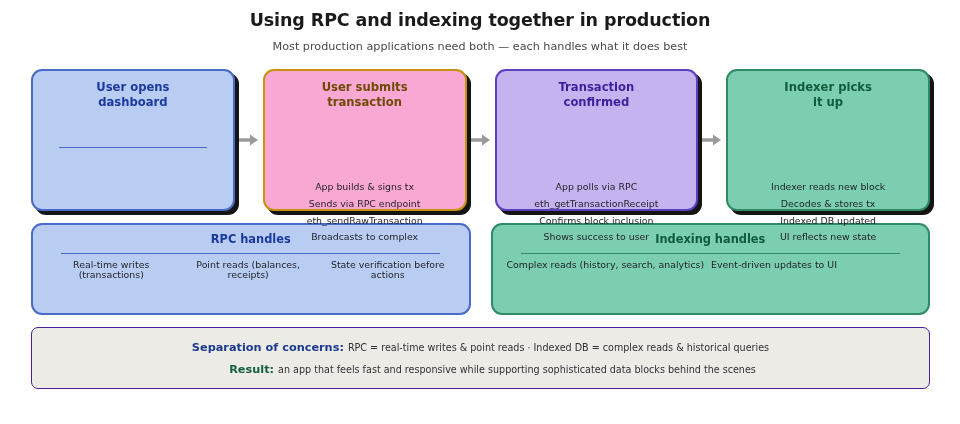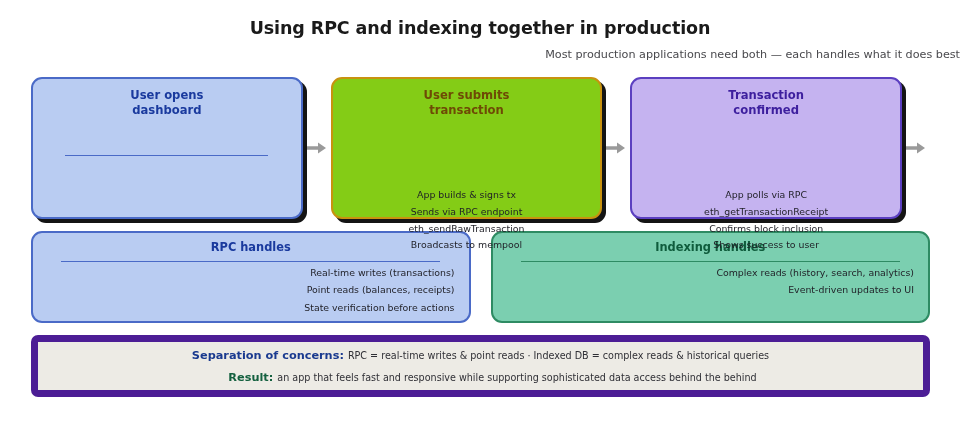--- a/index.html
+++ b/index.html
@@ -15,34 +15,33 @@
   }
   .page {
     position: relative;
     width: 960px;
     height: 424px;
     box-sizing: border-box;
   }
 
   
   .header {
-    padding-top: 18px;
+    padding-top: 10px;
     text-align: center;
   }
   .title {
     font-size: 17.5px;
     font-weight: bold;
     color: #1a1a1a;
     letter-spacing: -0.1px;
   }
   .subtitle {
     margin-top: 10px;
     font-size: 11.2px;
     color: #49494d;
-    text-align: right;
   }
 
   
   .flow-row {
     display: flex;
     align-items: stretch;
     margin: 16px 0 0 0;
     padding: 0 30px 0 31px;
     box-sizing: border-box;
     height: 142px;
@@ -123,38 +122,38 @@
     text-align: center;
   }
   .handle-divider {
     width: 93%;
     height: 1px;
     margin: 7px 0 6px 0;
     border: 0;
   }
   .handle-lines {
     display: flex;
-    flex-direction: column;
-    align-items: flex-end;
+    flex-direction: row;
+    align-items: flex-start;
     gap: 7px;
     width: 100%;
   }
   .handle-line {
     font-size: 9.4px;
     color: #1f1f26;
     text-align: center;
     line-height: 1.1;
   }
 
   
   .footer {
     margin: 12px 30px 0 31px;
     height: 62px;
     background: #edebe5;
-    border: 7px solid #4c1d95;
+    border: 1px solid #4c1d95;
     border-radius: 7px;
     box-sizing: border-box;
     display: flex;
     flex-direction: column;
     align-items: center;
     justify-content: center;
     gap: 9px;
   }
   .footer-line {
     font-size: 9.6px;
@@ -184,29 +183,29 @@
       <div class="flow-card" style="background: rgb(185, 204, 242); border-color: rgb(74, 106, 199);">
         <div class="flow-title" style="color: rgb(26, 58, 158);">User opens
 dashboard</div>
         <div class="flow-divider" style="background: rgb(74, 106, 199);"></div>
       </div>
       <div class="arrow">
         <svg width="20" height="12" viewBox="0 0 20 12">
           <path d="M0 4.2 H11 V0.6 L19 6 L11 11.4 V7.8 H0 Z" fill="#9a9a9a"></path>
         </svg>
       </div>
-      <div class="flow-card" style="background: #84cc16; border-color: rgb(200, 146, 15);">
+      <div class="flow-card" style="background: #f9a8d4; border-color: rgb(200, 146, 15);">
         <div class="flow-title" style="color: rgb(110, 74, 5);">User submits
 transaction</div>
         <div class="flow-divider" style="background: rgb(200, 146, 15);"></div>
         <div class="flow-lines">
           <div class="flow-line">App builds &amp; signs tx</div>
           <div class="flow-line">Sends via RPC endpoint</div>
           <div class="flow-line">eth_sendRawTransaction</div>
-          <div class="flow-line">Broadcasts to mempool</div>
+          <div class="flow-line">Broadcasts to complex</div>
         </div>
       </div>
       <div class="arrow">
         <svg width="20" height="12" viewBox="0 0 20 12">
           <path d="M0 4.2 H11 V0.6 L19 6 L11 11.4 V7.8 H0 Z" fill="#9a9a9a"></path>
         </svg>
       </div>
       <div class="flow-card" style="background: rgb(197, 179, 240); border-color: rgb(91, 63, 192);">
         <div class="flow-title" style="color: rgb(61, 31, 158);">Transaction
 confirmed</div>
@@ -216,20 +215,31 @@
           <div class="flow-line">eth_getTransactionReceipt</div>
           <div class="flow-line">Confirms block inclusion</div>
           <div class="flow-line">Shows success to user</div>
         </div>
       </div>
       <div class="arrow">
         <svg width="20" height="12" viewBox="0 0 20 12">
           <path d="M0 4.2 H11 V0.6 L19 6 L11 11.4 V7.8 H0 Z" fill="#9a9a9a"></path>
         </svg>
       </div>
+      <div class="flow-card" style="background: rgb(123, 207, 176); border-color: rgb(46, 139, 99);">
+        <div class="flow-title" style="color: rgb(15, 92, 60);">Indexer picks
+it up</div>
+        <div class="flow-divider" style="background: rgb(46, 139, 99);"></div>
+        <div class="flow-lines">
+          <div class="flow-line">Indexer reads new block</div>
+          <div class="flow-line">Decodes &amp; stores tx</div>
+          <div class="flow-line">Indexed DB updated</div>
+          <div class="flow-line">UI reflects new state</div>
+        </div>
+      </div>
     </div>
 
   <div class="handles-row" id="handles-row">
       <div class="handle-panel" style="background: rgb(185, 204, 242); border-color: rgb(74, 106, 199);">
         <div class="handle-title" style="color: rgb(26, 58, 158);">RPC handles</div>
         <div class="handle-divider" style="background: rgb(74, 106, 199);"></div>
         <div class="handle-lines">
           <div class="handle-line">Real-time writes (transactions)</div>
           <div class="handle-line">Point reads (balances, receipts)</div>
           <div class="handle-line">State verification before actions</div>
@@ -243,17 +253,17 @@
           <div class="handle-line">Event-driven updates to UI</div>
         </div>
       </div>
     </div>
 
   <div class="footer">
     <div class="footer-line">
       <span class="footer-label lbl-navy">Separation of concerns:</span><span class="footer-text">RPC = real-time writes &amp; point reads  ·  Indexed DB = complex reads &amp; historical queries</span>
     </div>
     <div class="footer-line">
-      <span class="footer-label lbl-green">Result:</span><span class="footer-text">an app that feels fast and responsive while supporting sophisticated data access behind the behind</span>
+      <span class="footer-label lbl-green">Result:</span><span class="footer-text">an app that feels fast and responsive while supporting sophisticated data blocks behind the scenes</span>
     </div>
   </div>
 
 </div>
 
 </body></html>

